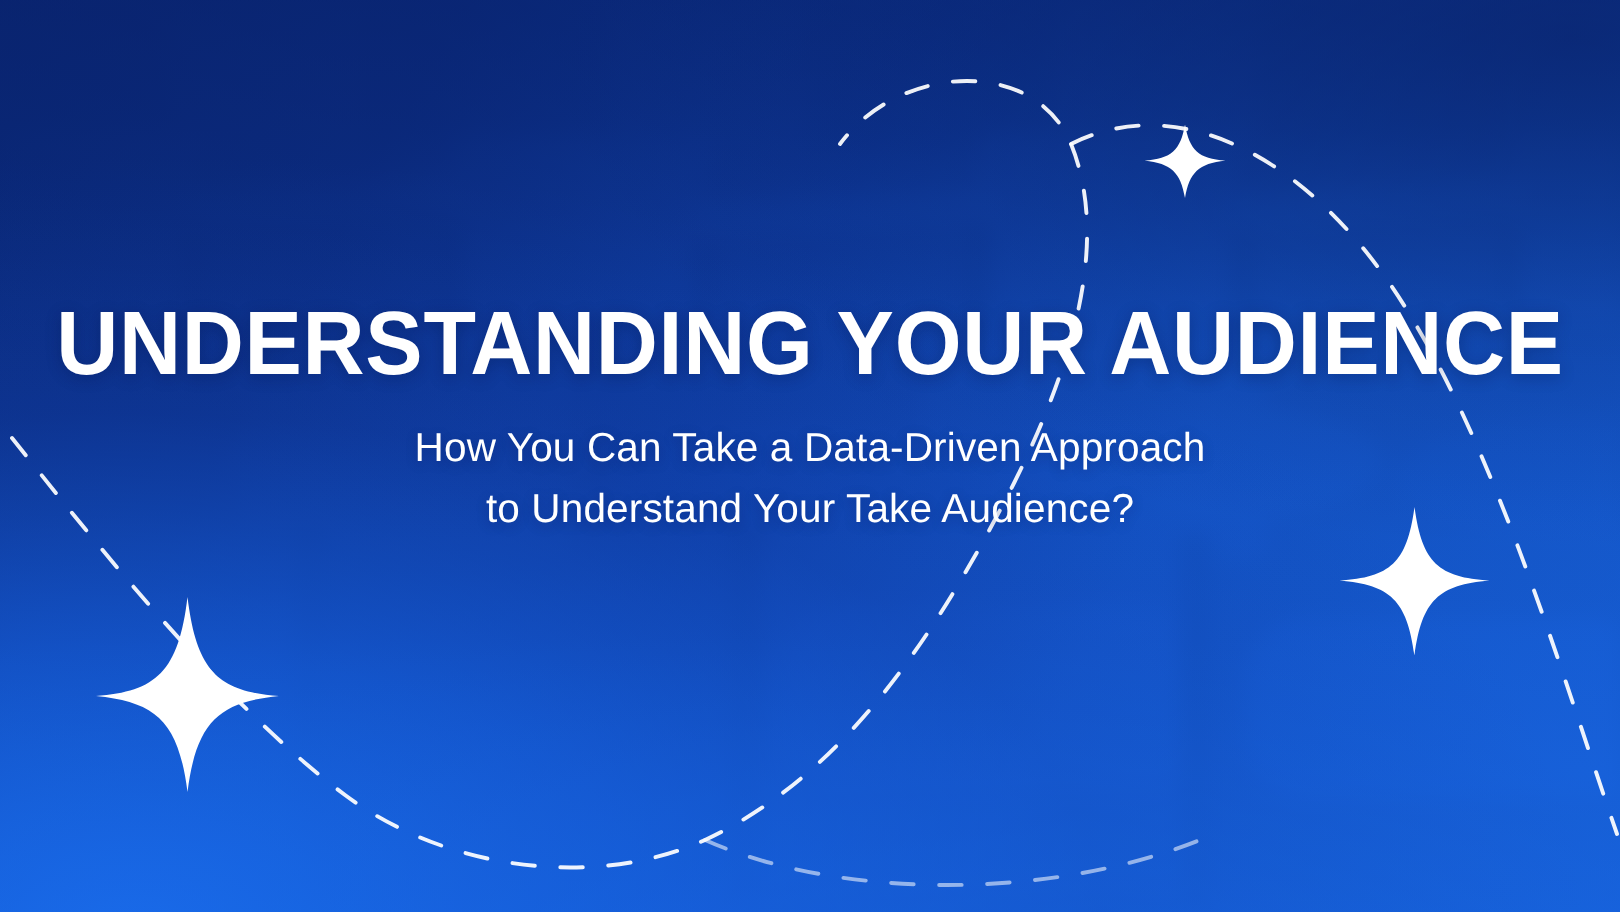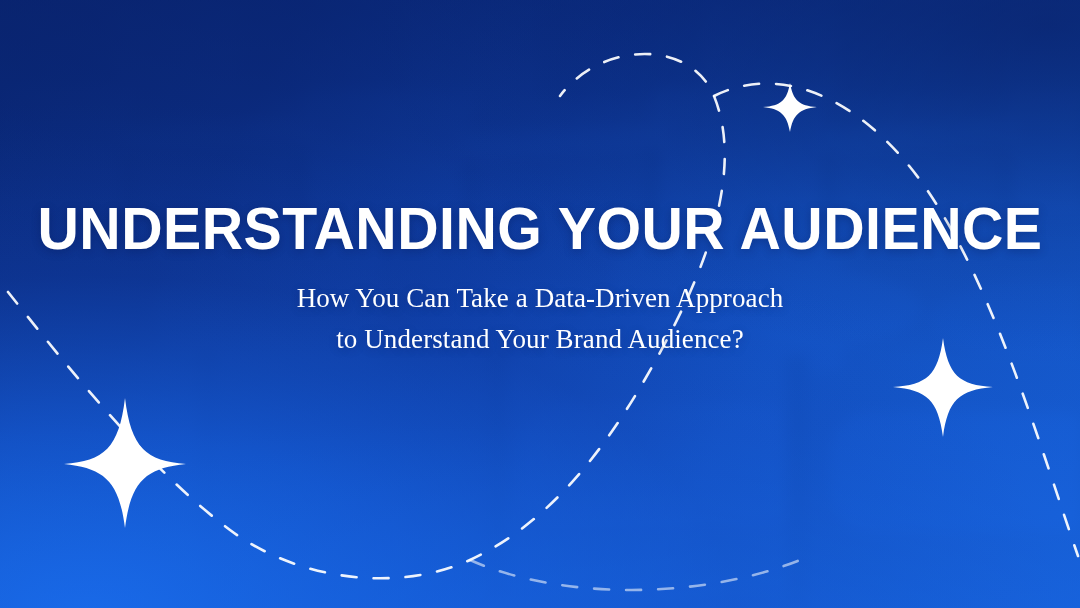--- a/index.html
+++ b/index.html
@@ -88,21 +88,21 @@
     position:absolute;left:0;right:0;top:278px;
     text-align:center;
     color:#ffffff;
     font-family:"Liberation Sans", sans-serif;
     font-weight:400;
     font-size:27px;
     line-height:41px;
     letter-spacing:.1px;
     text-shadow:0 2px 8px rgba(4,20,70,.25);
   }
-  .subtitle div{display:block;font-family:Liberation Serif, serif;}
+  .subtitle div{display:block;}
 </style>
 </head>
 <body>
 
 <div id="stage">
 
   <div class="photo">
     <div style="position:absolute;inset:-40px;background:#12337f;"></div>
 
     <div class="seat d" style="left:-30px;top:-20px;width:150px;height:150px;"></div>
@@ -196,16 +196,16 @@
              C 793,100 799,106 817,107
              C 799,109 793,115 790,132
              C 787,115 781,109 763,107
              C 781,106 787,100 790,83 Z" fill="#ffffff"></path>
   </svg>
 
   <div class="title">UNDERSTANDING YOUR AUDIENCE</div>
 
   <div class="subtitle">
     <div>How You Can Take a Data-Driven Approach</div>
-    <div>to Understand Your Brand Audience?</div>
+    <div>to Understand Your Take Audience?</div>
   </div>
 
 </div>
 
 </body></html>

